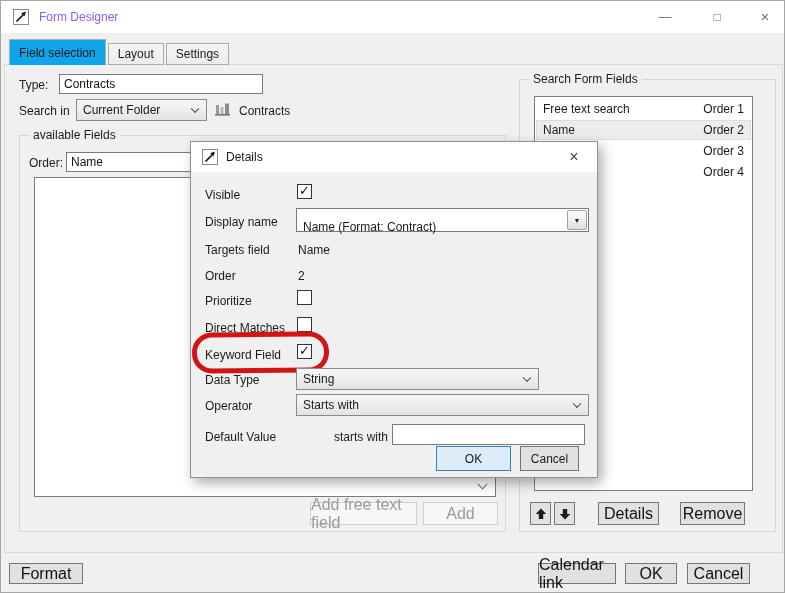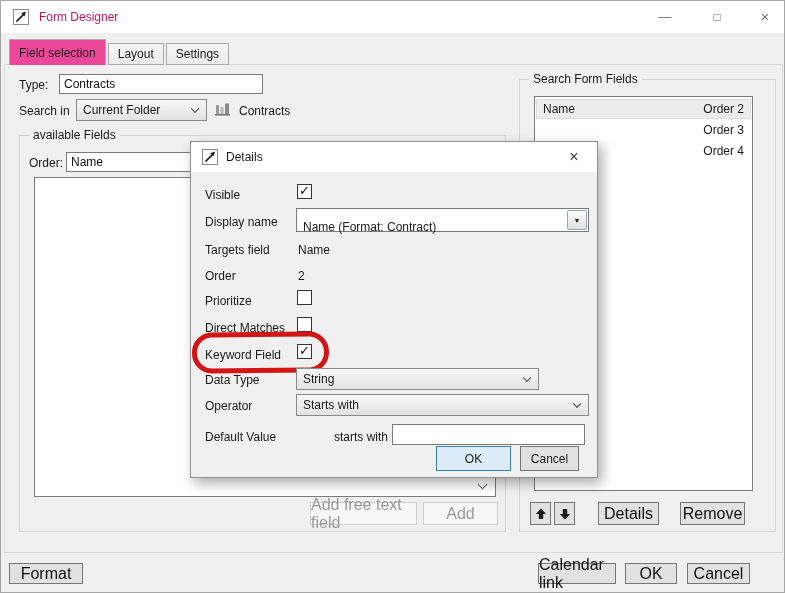--- a/index.html
+++ b/index.html
@@ -2,28 +2,28 @@
 <html><head>
 <meta charset="utf-8">
 <style>
   * { margin:0; padding:0; box-sizing:border-box; font-family:"Liberation Sans","DejaVu Sans",sans-serif; }
   html,body { background:#d8d8d8; }
   .window { position:relative; width:785px; height:593px; background:#f0f0f0; border:1px solid #a6a6a6; overflow:hidden; font-size:12px; color:#1a1a1a; }
 
   
   .titlebar { position:absolute; left:0; top:0; width:100%; height:32px; background:#ffffff; }
   .titlebar .appicon { position:absolute; left:12px; top:8px; width:16px; height:16px; }
-  .titlebar .title { position:absolute; left:38px; top:9px; color:#be185d; font-size:12px; }
+  .titlebar .title { position:absolute; left:38px; top:9px; color:#8b5cf6; font-size:12px; }
   .wc { position:absolute; top:6px; width:32px; height:20px; text-align:center; color:#707070; font-size:13px; line-height:20px; }
   .wc.min { left:648px; } .wc.max { left:700px; font-size:12px; } .wc.close { left:748px; font-size:15px; }
 
   
   .tabs { position:absolute; left:8px; top:38px; height:26px; display:flex; align-items:flex-end; z-index:2; }
   .tab { height:22px; padding:0 9px; display:flex; align-items:center; background:linear-gradient(#f5f5f5,#ececec); border:1px solid #ababab; margin-right:2px; font-size:12px; }
-  .tab.active { height:26px; background:#ec4899; border-bottom:none; position:relative; z-index:3; }
+  .tab.active { height:26px; background:#0ea5e9; border-bottom:none; position:relative; z-index:3; }
 
   .tabpage { position:absolute; left:3px; top:63px; width:779px; height:489px; background:#f0f0f0; border:1px solid #dadada; }
 
   
   .lbl { position:absolute; font-size:12px; white-space:nowrap; }
   .tb { position:absolute; border:1px solid #7a7a7a; background:#fff; font-size:12px; padding:0 4px; color:#111; outline:none; }
   .btn { position:absolute; display:flex; align-items:center; justify-content:center; font-size:16px; background:#e1e1e1; border:1px solid #767676; color:#111; }
   .btn.disabled { background:#f7f7f7; border-color:#cfcfcf; color:#9a9a9a; }
   .combo { position:absolute; border:1px solid #8a8a8a; background:linear-gradient(#f7f7f7,#e3e3e3); display:flex; align-items:center; padding:0 22px 0 6px; font-size:12px; white-space:nowrap; overflow:hidden; }
   .caret { position:absolute; right:8px; top:50%; width:6px; height:6px; border-right:1.4px solid #4a4a4a; border-bottom:1.4px solid #4a4a4a; transform:translateY(-70%) rotate(45deg); }
@@ -99,20 +99,24 @@
   <div class="listbox" style="left:33px; top:176px; width:462px; height:320px;">
     <span class="scroll-hint"></span>
   </div>
   <div class="btn disabled" style="left:309px; top:501px; width:107px; height:23px;">Add free text field</div>
   <div class="btn disabled" style="left:422px; top:501px; width:75px; height:23px;">Add</div>
 
   <div class="group" style="left:518px; top:78px; width:257px; height:453px;">
     <span class="gtitle">Search Form Fields</span>
   </div>
   <div class="listbox" style="left:533px; top:95px; width:219px; height:395px; padding-top:1px;">
+    <div class="sff-row">
+      <span>Free text search</span>
+      <span>Order 1</span>
+    </div>
     <div class="sff-row selected">
       <span>Name</span>
       <span>Order 2</span>
     </div>
     <div class="sff-row">
       <span></span>
       <span>Order 3</span>
     </div>
     <div class="sff-row">
       <span></span>

